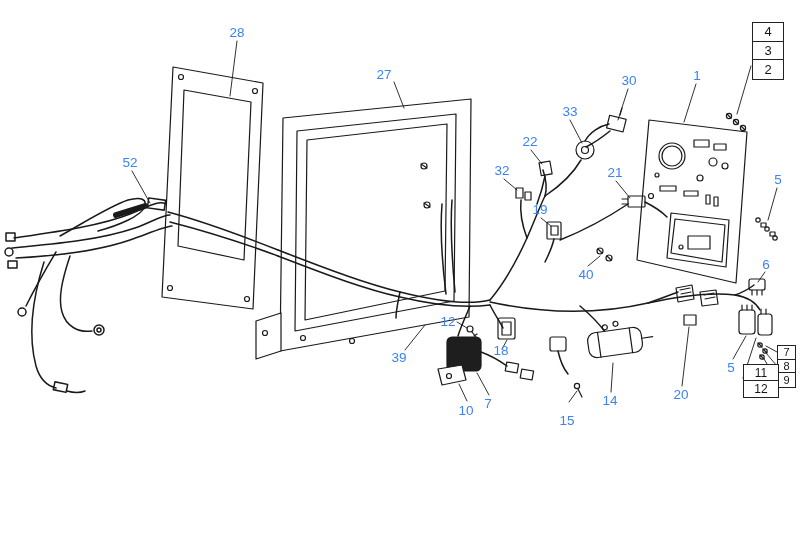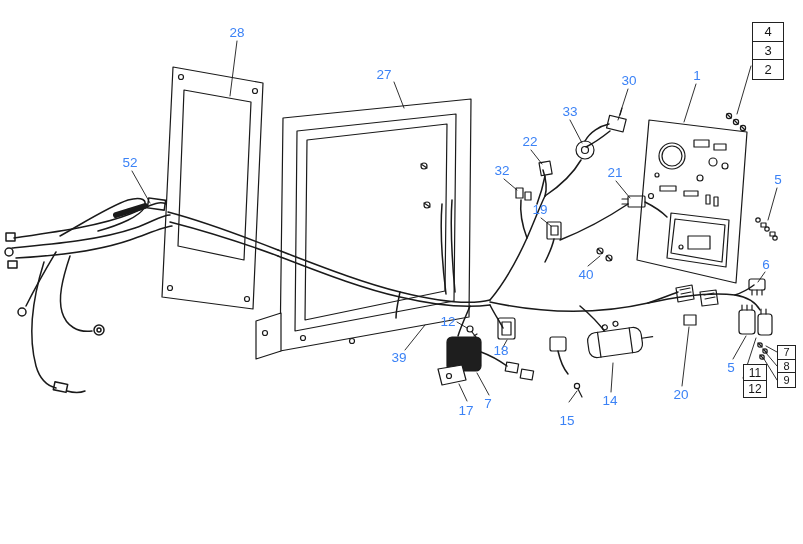--- a/index.html
+++ b/index.html
@@ -24,21 +24,21 @@
   .reftable { position:absolute; border:1.2px solid #222; background:#fff; box-sizing:border-box; }
   .reftable .cell {
     display:flex; align-items:center; justify-content:center;
     border-bottom:1.2px solid #222; box-sizing:border-box; color:#151515;
   }
   .reftable .cell:last-child { border-bottom:none; }
   #tbl-432 { left:752px; top:22px; width:32px; }
   #tbl-432 .cell { height:18.5px; font-size:13px; }
   #tbl-789 { left:777px; top:345px; width:19px; }
   #tbl-789 .cell { height:13.5px; font-size:11px; }
-  #tbl-1112 { left:743px; top:364px; width:24px; }
+  #tbl-1112 { left:743px; top:364px; width:36px; }
   #tbl-1112 .cell { height:16px; font-size:12px; }
 </style>
 </head>
 <body>
 
 <div class="stage">
 
   <svg width="803" height="544" viewBox="0 0 803 544">
     <defs>
       <pattern id="vents" width="13" height="14" patternUnits="userSpaceOnUse">
@@ -306,21 +306,21 @@
   <span class="callout" style="left:615px;top:172px">21</span>
   <span class="callout" style="left:778px;top:179px">5</span>
   <span class="callout" style="left:130px;top:162px">52</span>
   <span class="callout" style="left:540px;top:209px">19</span>
   <span class="callout" style="left:586px;top:274px">40</span>
   <span class="callout" style="left:766px;top:264px">6</span>
   <span class="callout" style="left:448px;top:321px">12</span>
   <span class="callout" style="left:399px;top:357px">39</span>
   <span class="callout" style="left:501px;top:350px">18</span>
   <span class="callout" style="left:731px;top:367px">5</span>
-  <span class="callout" style="left:466px;top:410px">17</span>
+  <span class="callout" style="left:466px;top:410px">10</span>
   <span class="callout" style="left:488px;top:403px">7</span>
   <span class="callout" style="left:567px;top:420px">15</span>
   <span class="callout" style="left:610px;top:400px">14</span>
   <span class="callout" style="left:681px;top:394px">20</span>
 
   <div class="reftable" id="tbl-432">
     <div class="cell">4</div>
     <div class="cell">3</div>
     <div class="cell">2</div>
   </div>

